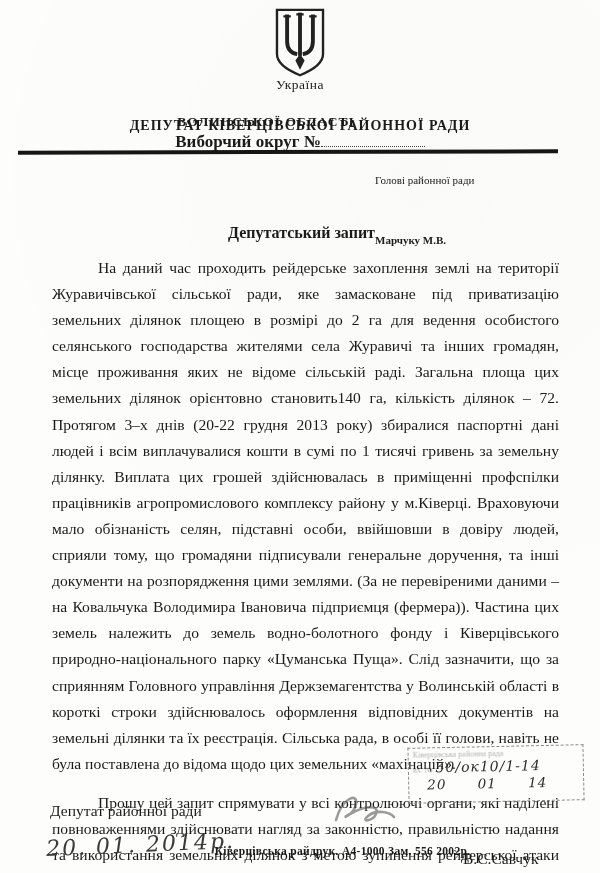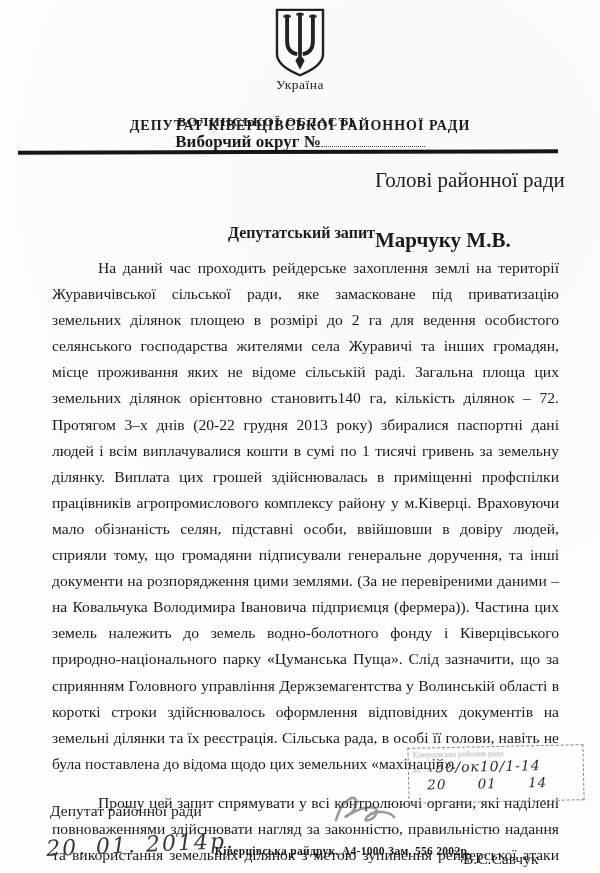--- a/index.html
+++ b/index.html
@@ -17,21 +17,21 @@
     font-weight:bold;font-size:14px;letter-spacing:1px;margin-top:23px;}
   .lh2{position:absolute;left:0;top:114px;width:532px;text-align:center;
     font-weight:bold;font-size:13.5px;letter-spacing:1px;}
   .okrug{position:absolute;left:0;top:132px;width:600px;text-align:center;
     font-weight:bold;font-size:17px;}
   .dotted-blank{display:inline-block;width:104px;border-bottom:1.5px dotted #444;
     vertical-align:baseline;height:10px;}
   .rule{position:absolute;left:18px;top:150px;width:540px;height:3.5px;background:#161616;
     transform:rotate(-0.15deg);}
   
-  .addressee{position:absolute;left:375px;top:168px;font-size:21px;line-height:24px;}
+  .addressee{position:absolute;left:375px;top:168px;font-size:11px;line-height:24px;}
   .addressee .bold{font-weight:bold;margin-top:36px;}
   
   .doc-title{position:absolute;left:228px;top:224px;font-weight:bold;font-size:16px;}
   
   .body-text{position:absolute;left:50px;top:253px;width:511px;
     font-size:15.6px;line-height:26.1px;text-align:justify;}
   .body-text p{margin:2px;text-indent:46px;}
   .body-text p + p{margin-top:13px;}
   
   .stamp{position:absolute;left:408px;top:746px;width:176px;height:56px;

